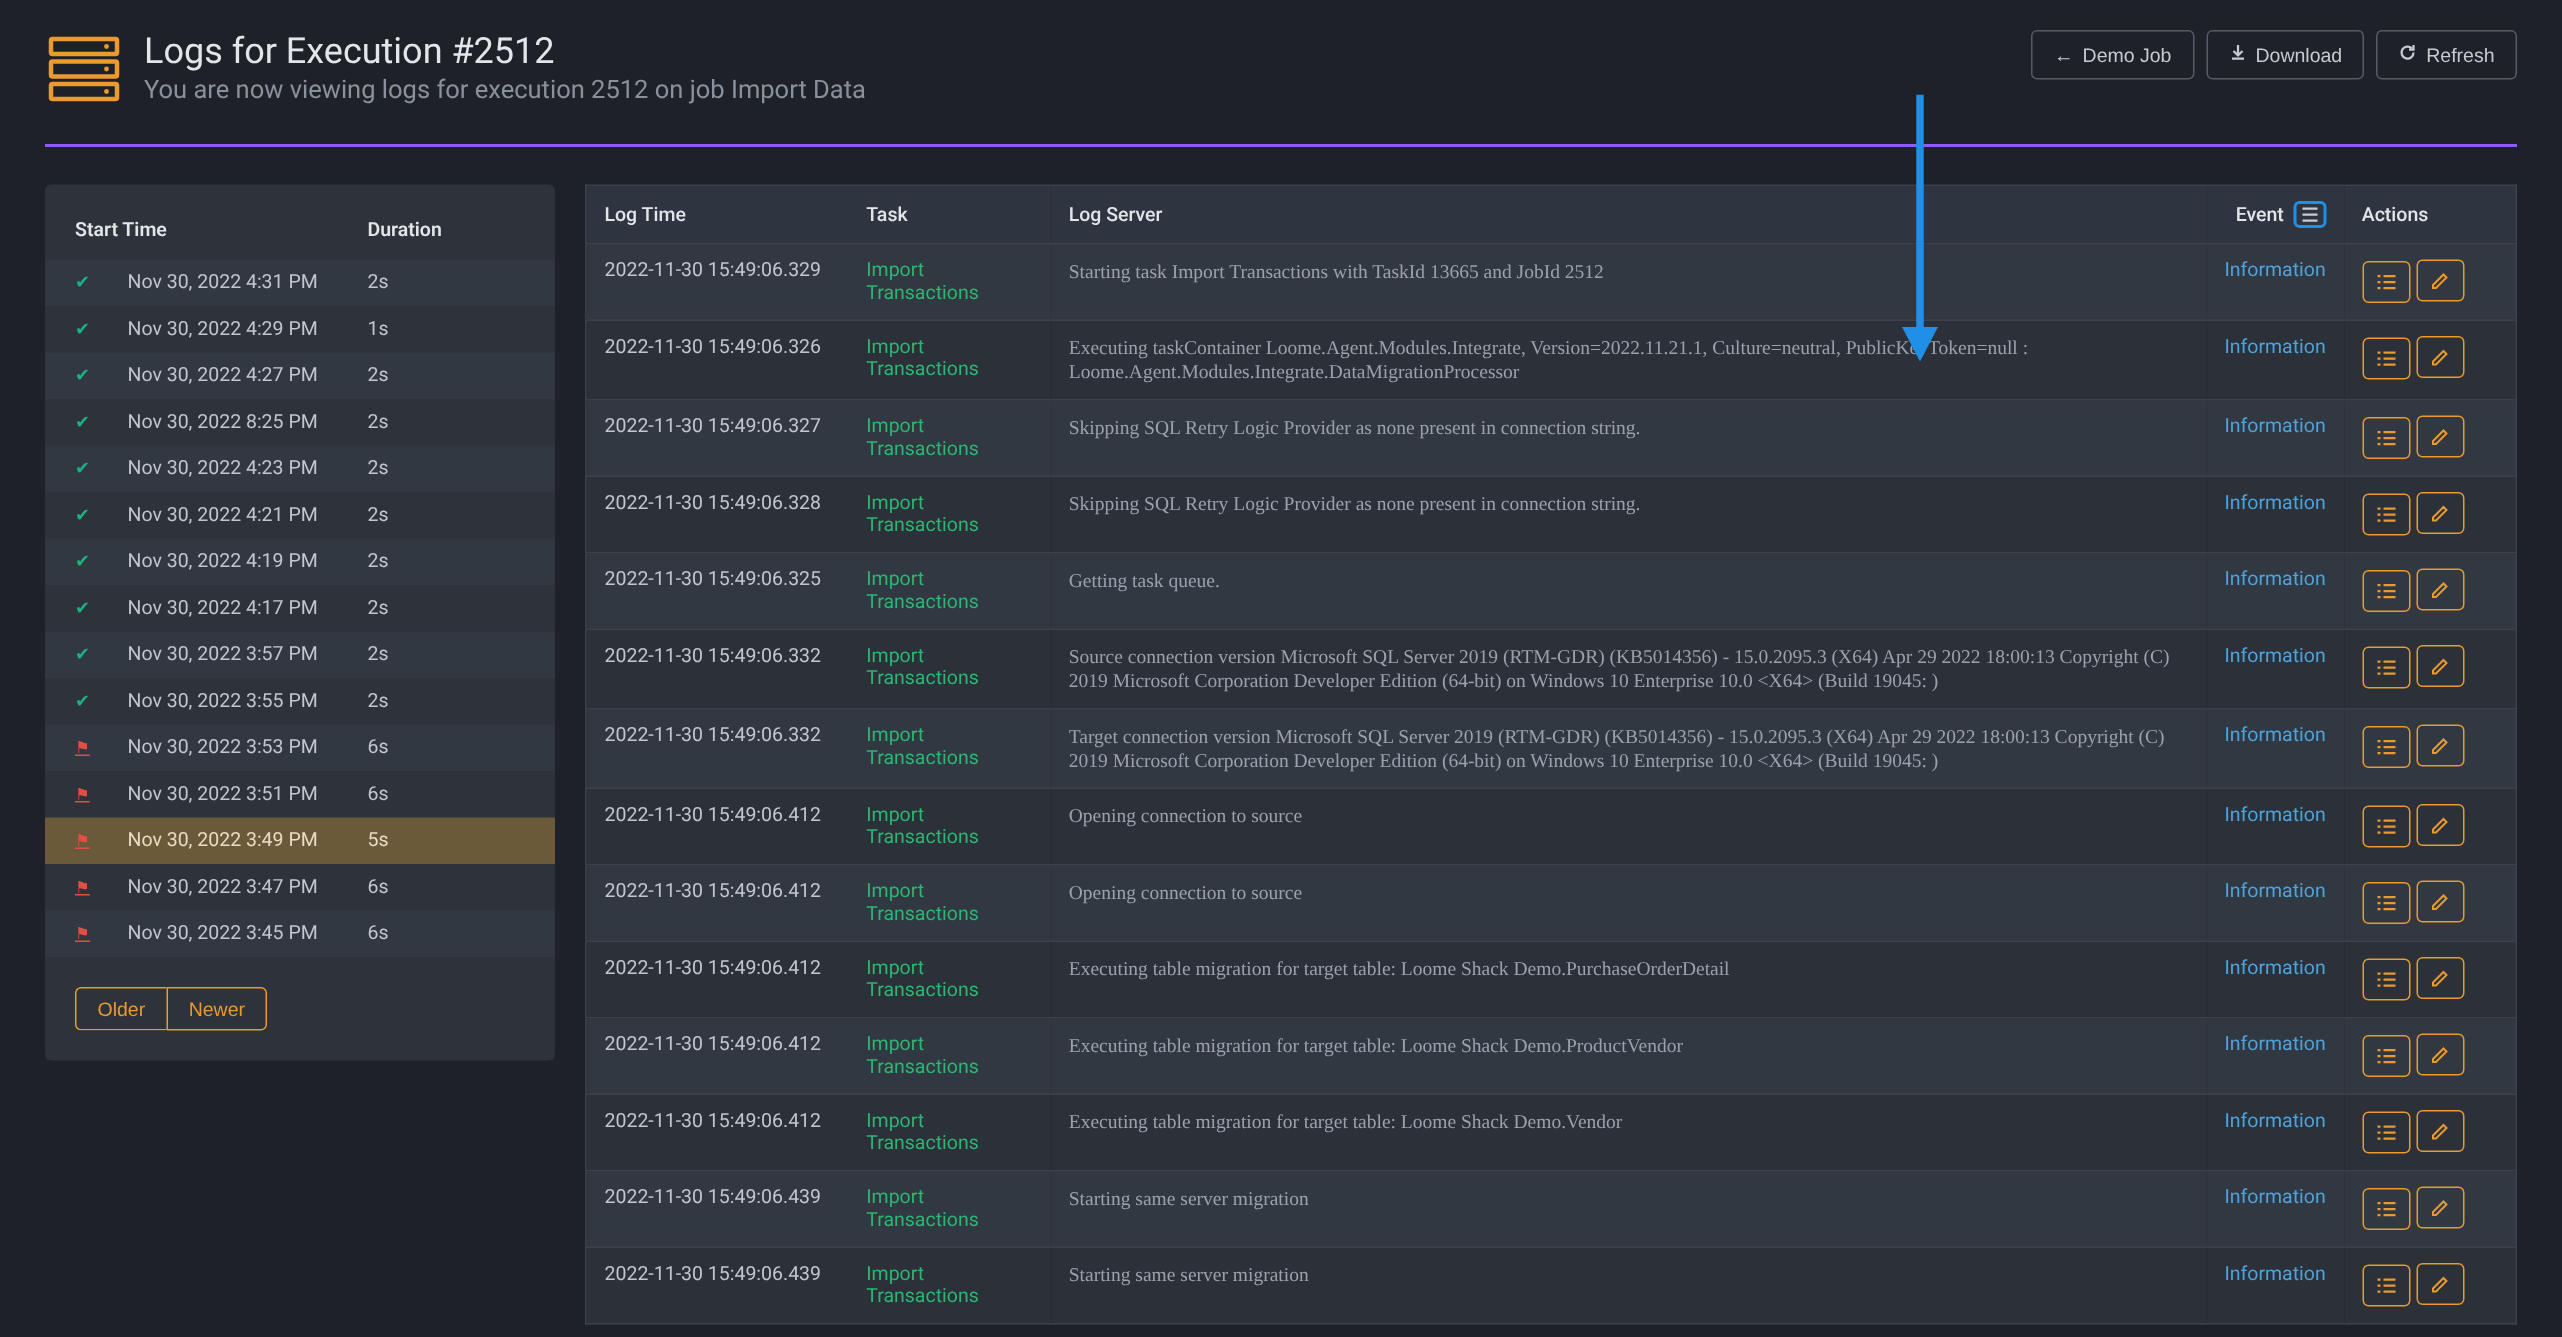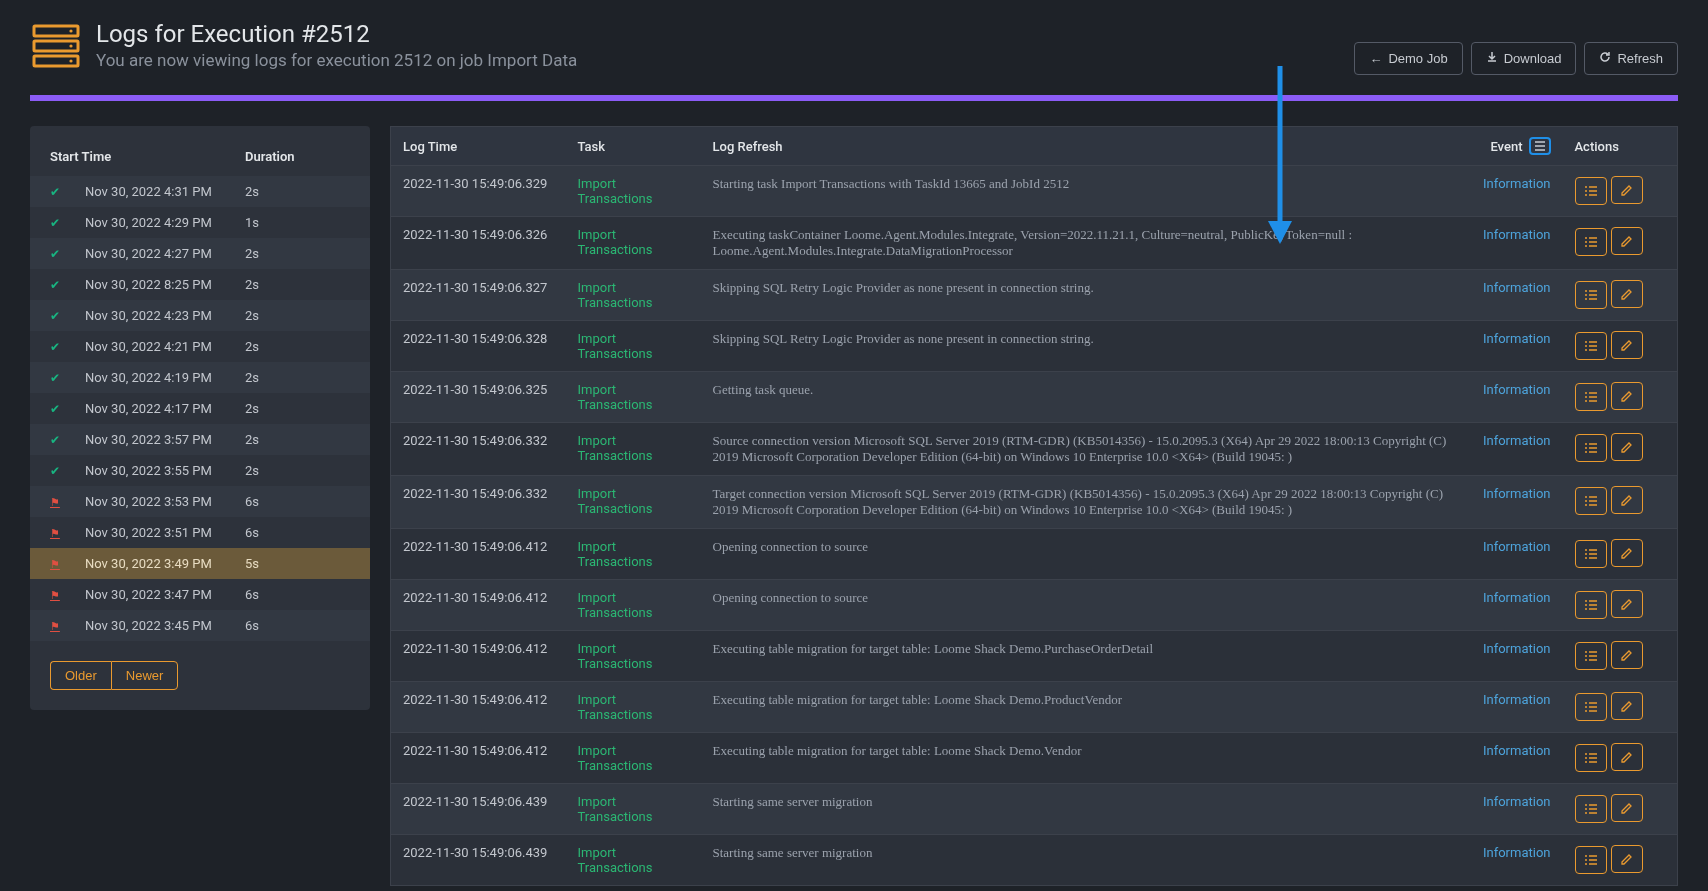--- a/index.html
+++ b/index.html
@@ -7,23 +7,23 @@
   background: #1e2228;
   color: #aab2bd;
   font-family: -apple-system, BlinkMacSystemFont, "Segoe UI", Roboto, sans-serif;
   font-size: 13px;
   min-width: 1708px;
 }
 .page { padding: 20px 30px; }
 .header {
   display: flex;
   justify-content: space-between;
-  align-items: flex-end;
+  align-items: flex-start;
   padding-bottom: 20px;
-  border-bottom: 6px solid #8b5cf6;
+  border-bottom: 2px solid #8b5cf6;
   margin-bottom: 25px;
 }
 .header-left { display: flex; align-items: flex-start; gap: 14px; }
 .header-icon svg { width: 52px; height: 52px; }
 .header-title { font-size: 24px; color: #e3e6e9; font-weight: 400; }
 .header-subtitle { font-size: 17px; color: #8a919c; margin-top: 2px; }
 .header-actions { display: flex; gap: 8px; }
 .btn {
   background: transparent;
   border: 1px solid #545a66;
@@ -278,21 +278,21 @@
           <line x1="20" y1="0" x2="20" y2="160" stroke="#1f8fe8" stroke-width="5"></line>
           <path d="M8 155 L20 178 L32 155 Z" fill="#1f8fe8"></path>
         </svg>
       </div>
 
       <table class="log-table">
         <thead>
           <tr>
             <th>Log Time</th>
             <th>Task</th>
-            <th>Log Refresh</th>
+            <th>Log Server</th>
             <th style="text-align:right">
               <span class="th-event-wrap">
                 <span>Event</span>
                 <span class="hamburger-box">
                   <svg width="12" height="10" viewBox="0 0 12 10">
                       <path d="M1 1h10M1 5h10M1 9h10" stroke="#c7cbd1" stroke-width="1.5"></path>
                     </svg>
                 </span>
               </span>
             </th>

